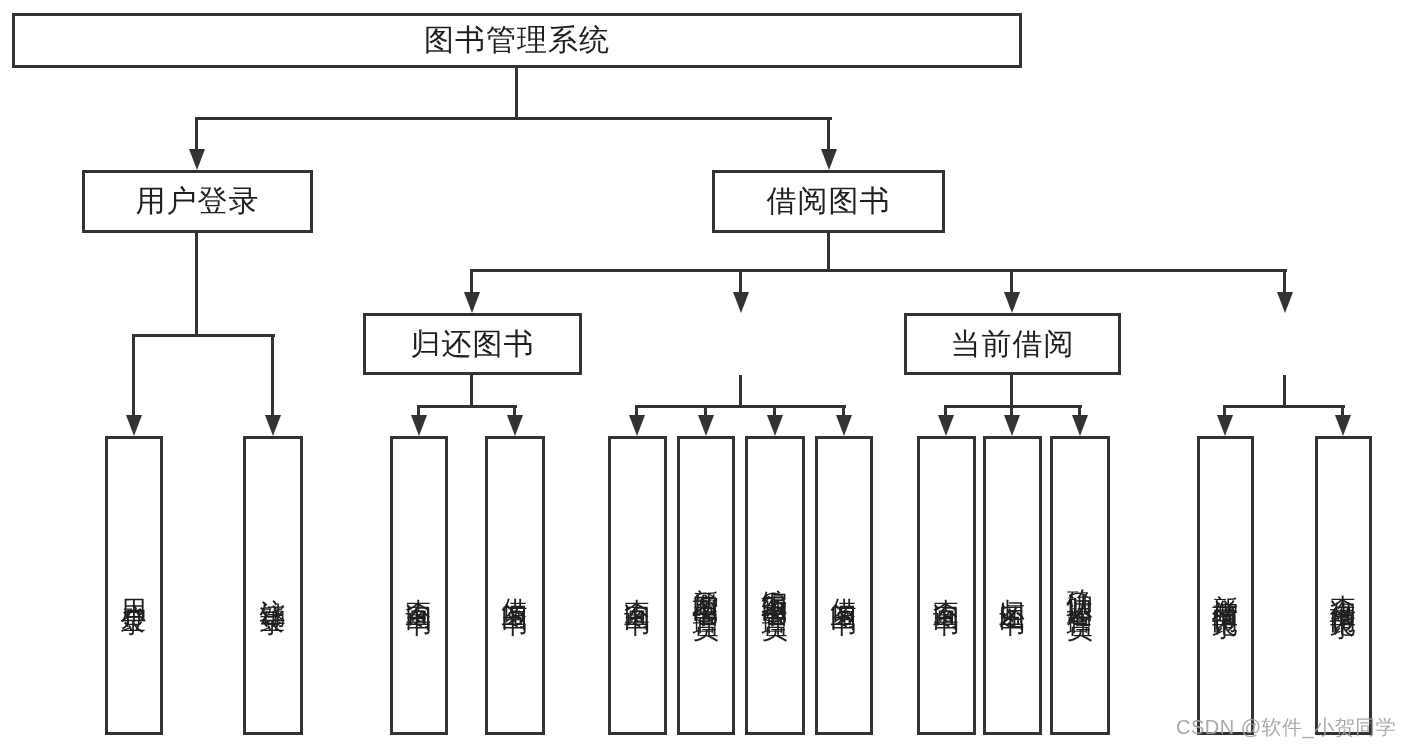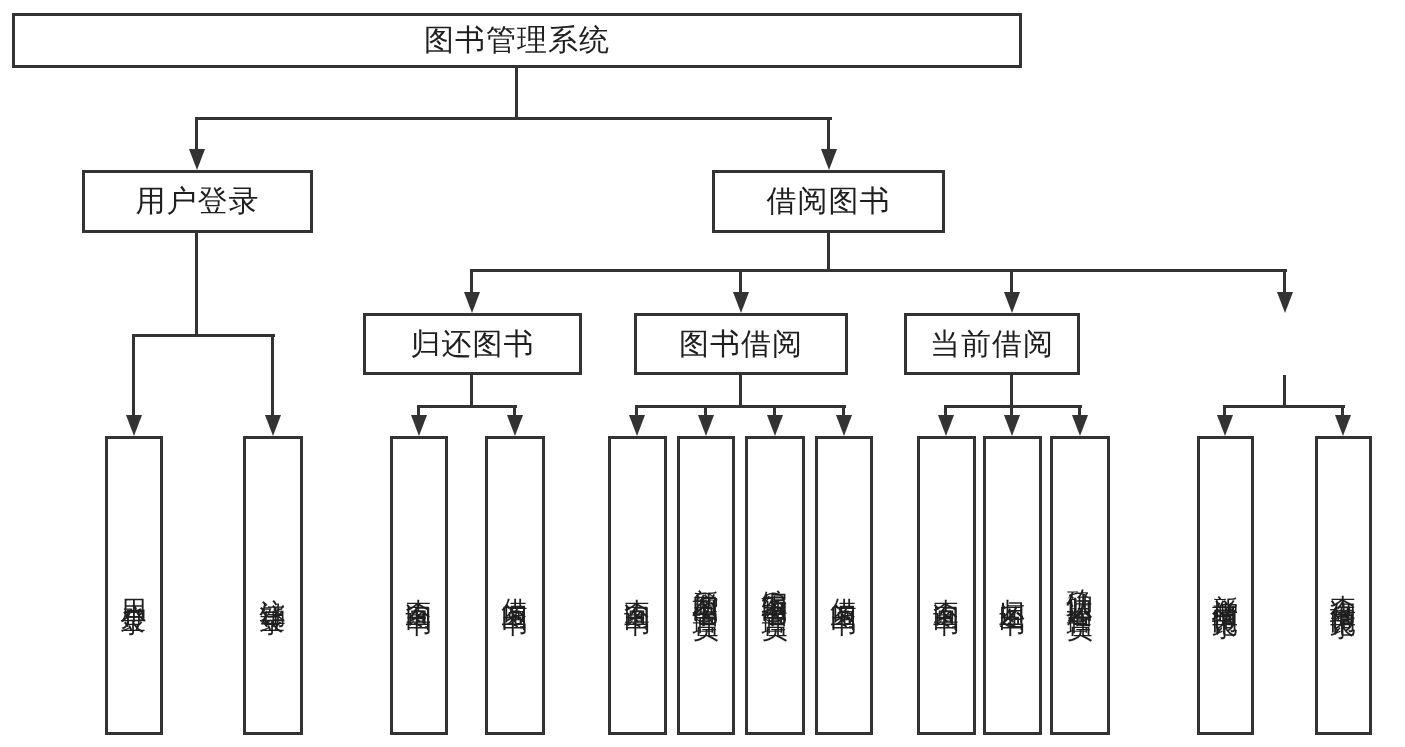--- a/index.html
+++ b/index.html
@@ -102,24 +102,21 @@
   <div class="box lvl2" style="left:82px;width:231px;">
     <span class="htext">用户登录</span>
   </div>
   <div class="box lvl2" style="left:712px;width:233px;">
     <span class="htext">借阅图书</span>
   </div>
 
   <div class="box lvl3" style="left:363px;width:219px;">
     <span class="htext">归还图书</span>
   </div>
-  <div class="box lvl3" style="left:634px;width:214px;">
-    <span class="htext">图书借阅</span>
-  </div>
-  <div class="box lvl3" style="left:904px;width:176px;">
+  <div class="box lvl3" style="left:904px;width:217px;">
     <span class="htext">当前借阅</span>
   </div>
 
   <div class="box leaf" style="left:105px;width:58px;">
     <span class="vtext">用户登录</span>
   </div>
   <div class="box leaf" style="left:243px;width:60px;">
     <span class="vtext">注销登录</span>
   </div>
 
@@ -153,14 +150,15 @@
     <span class="vtext">确认归还（管理员）</span>
   </div>
 
   <div class="box leaf" style="left:1197px;width:57px;">
     <span class="vtext">新增借阅记录</span>
   </div>
   <div class="box leaf" style="left:1315px;width:57px;">
     <span class="vtext">查询借阅记录</span>
   </div>
 
+  <div class="watermark">CSDN @软件_小贺同学</div>
 
 </div>
 
 </body></html>

